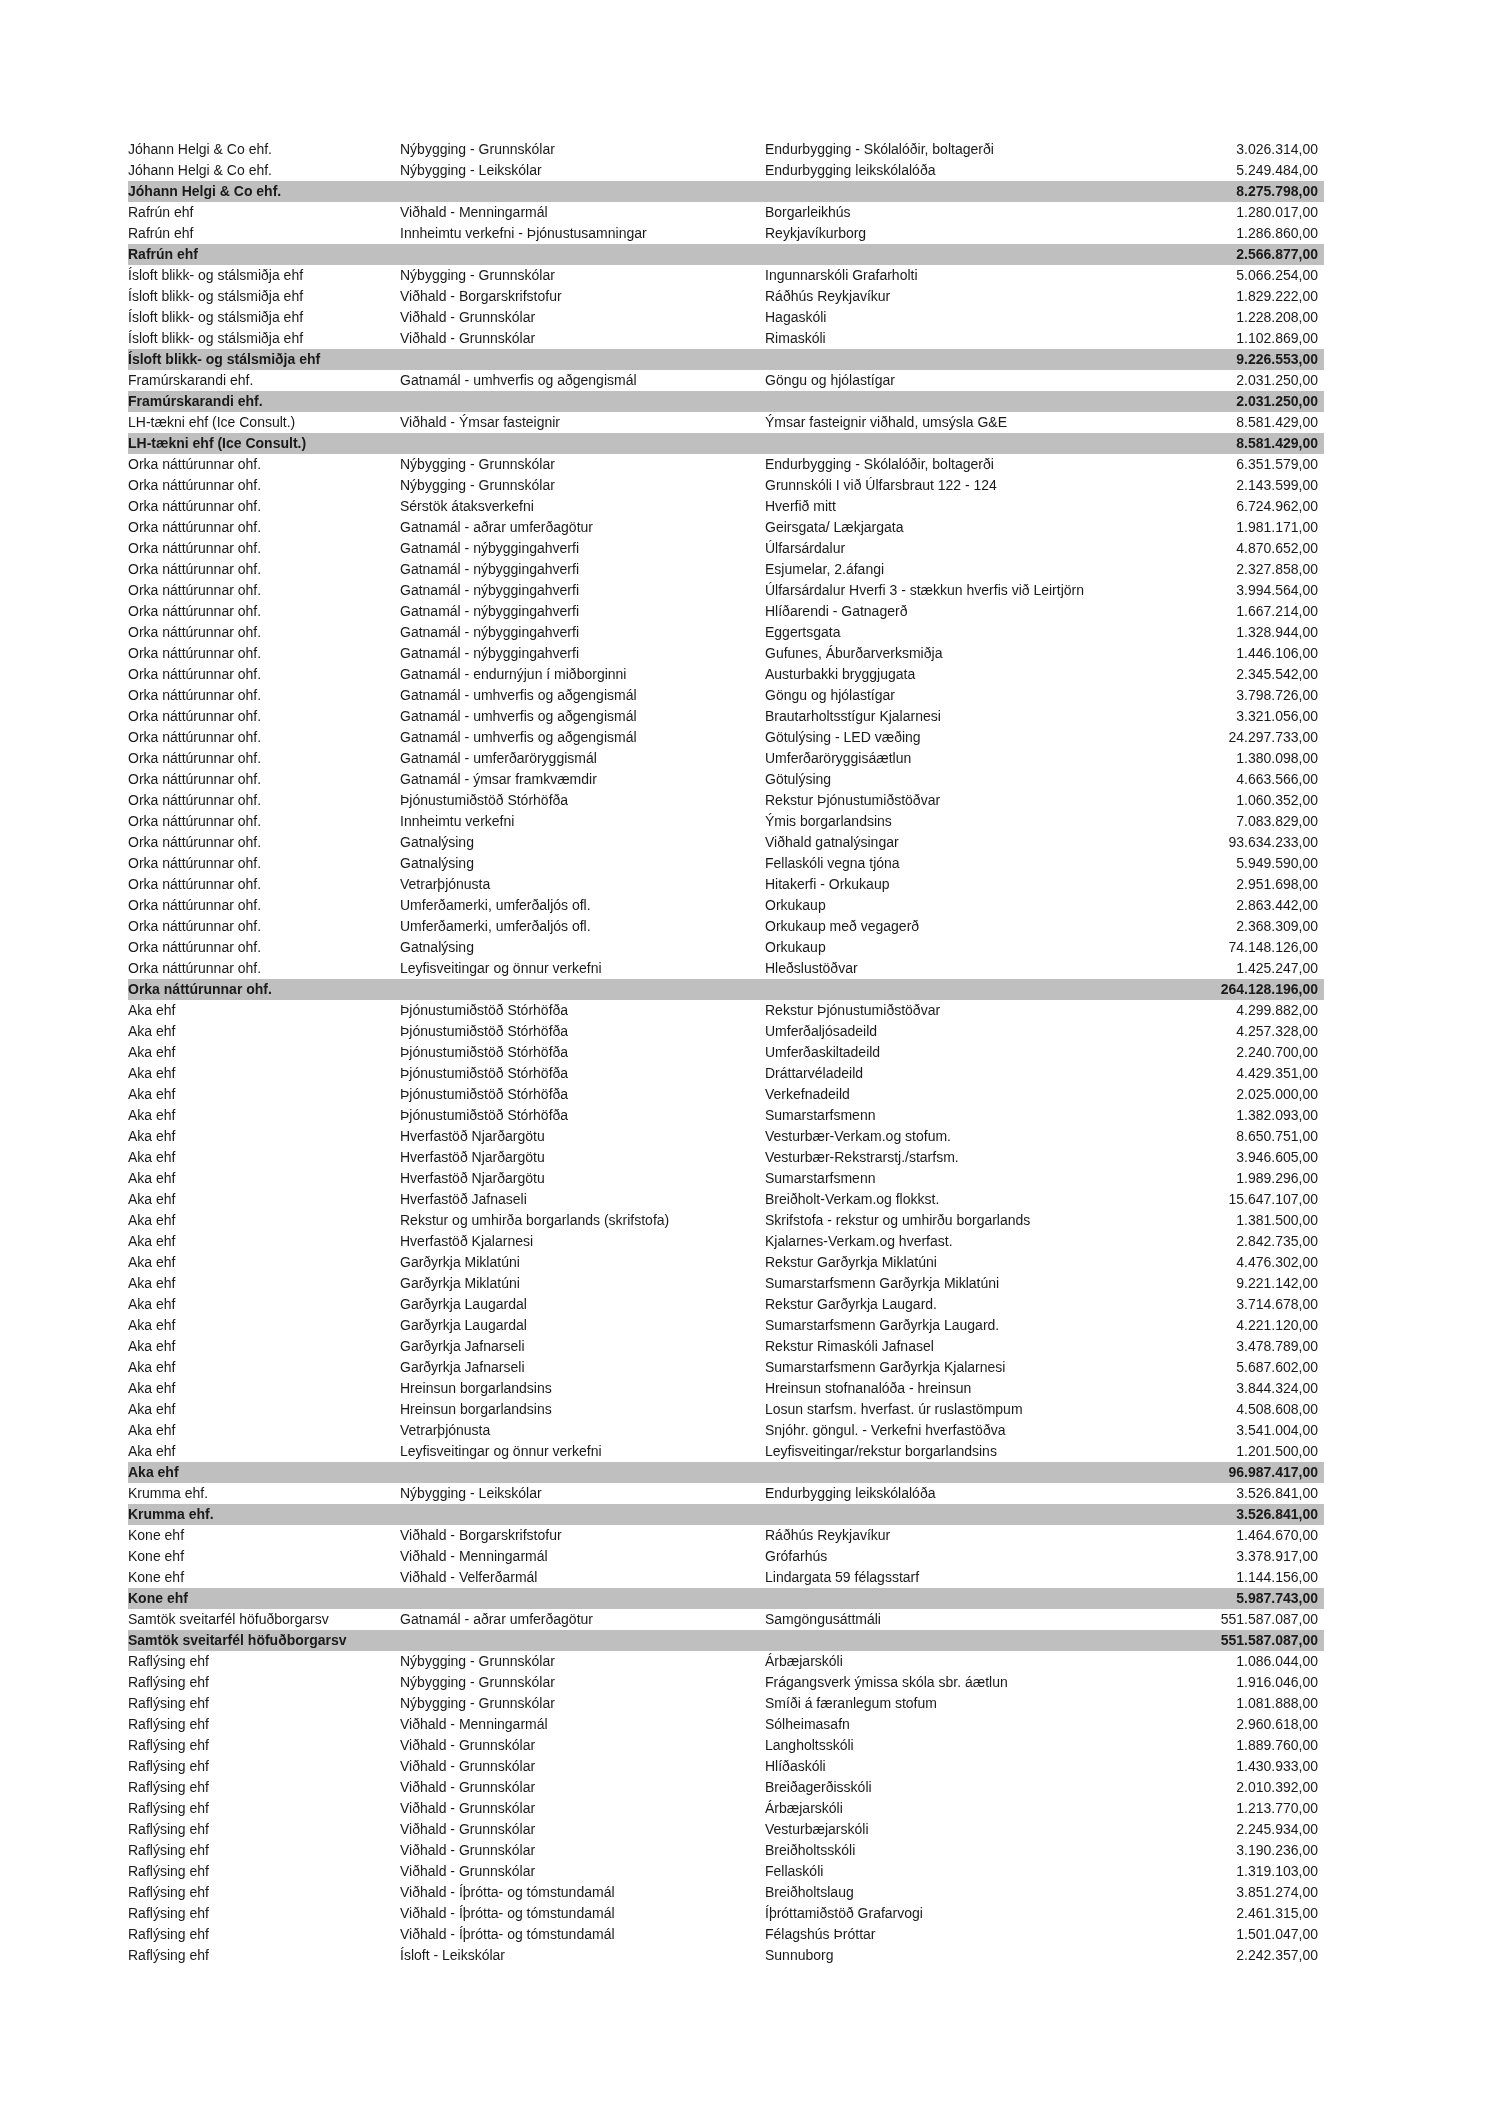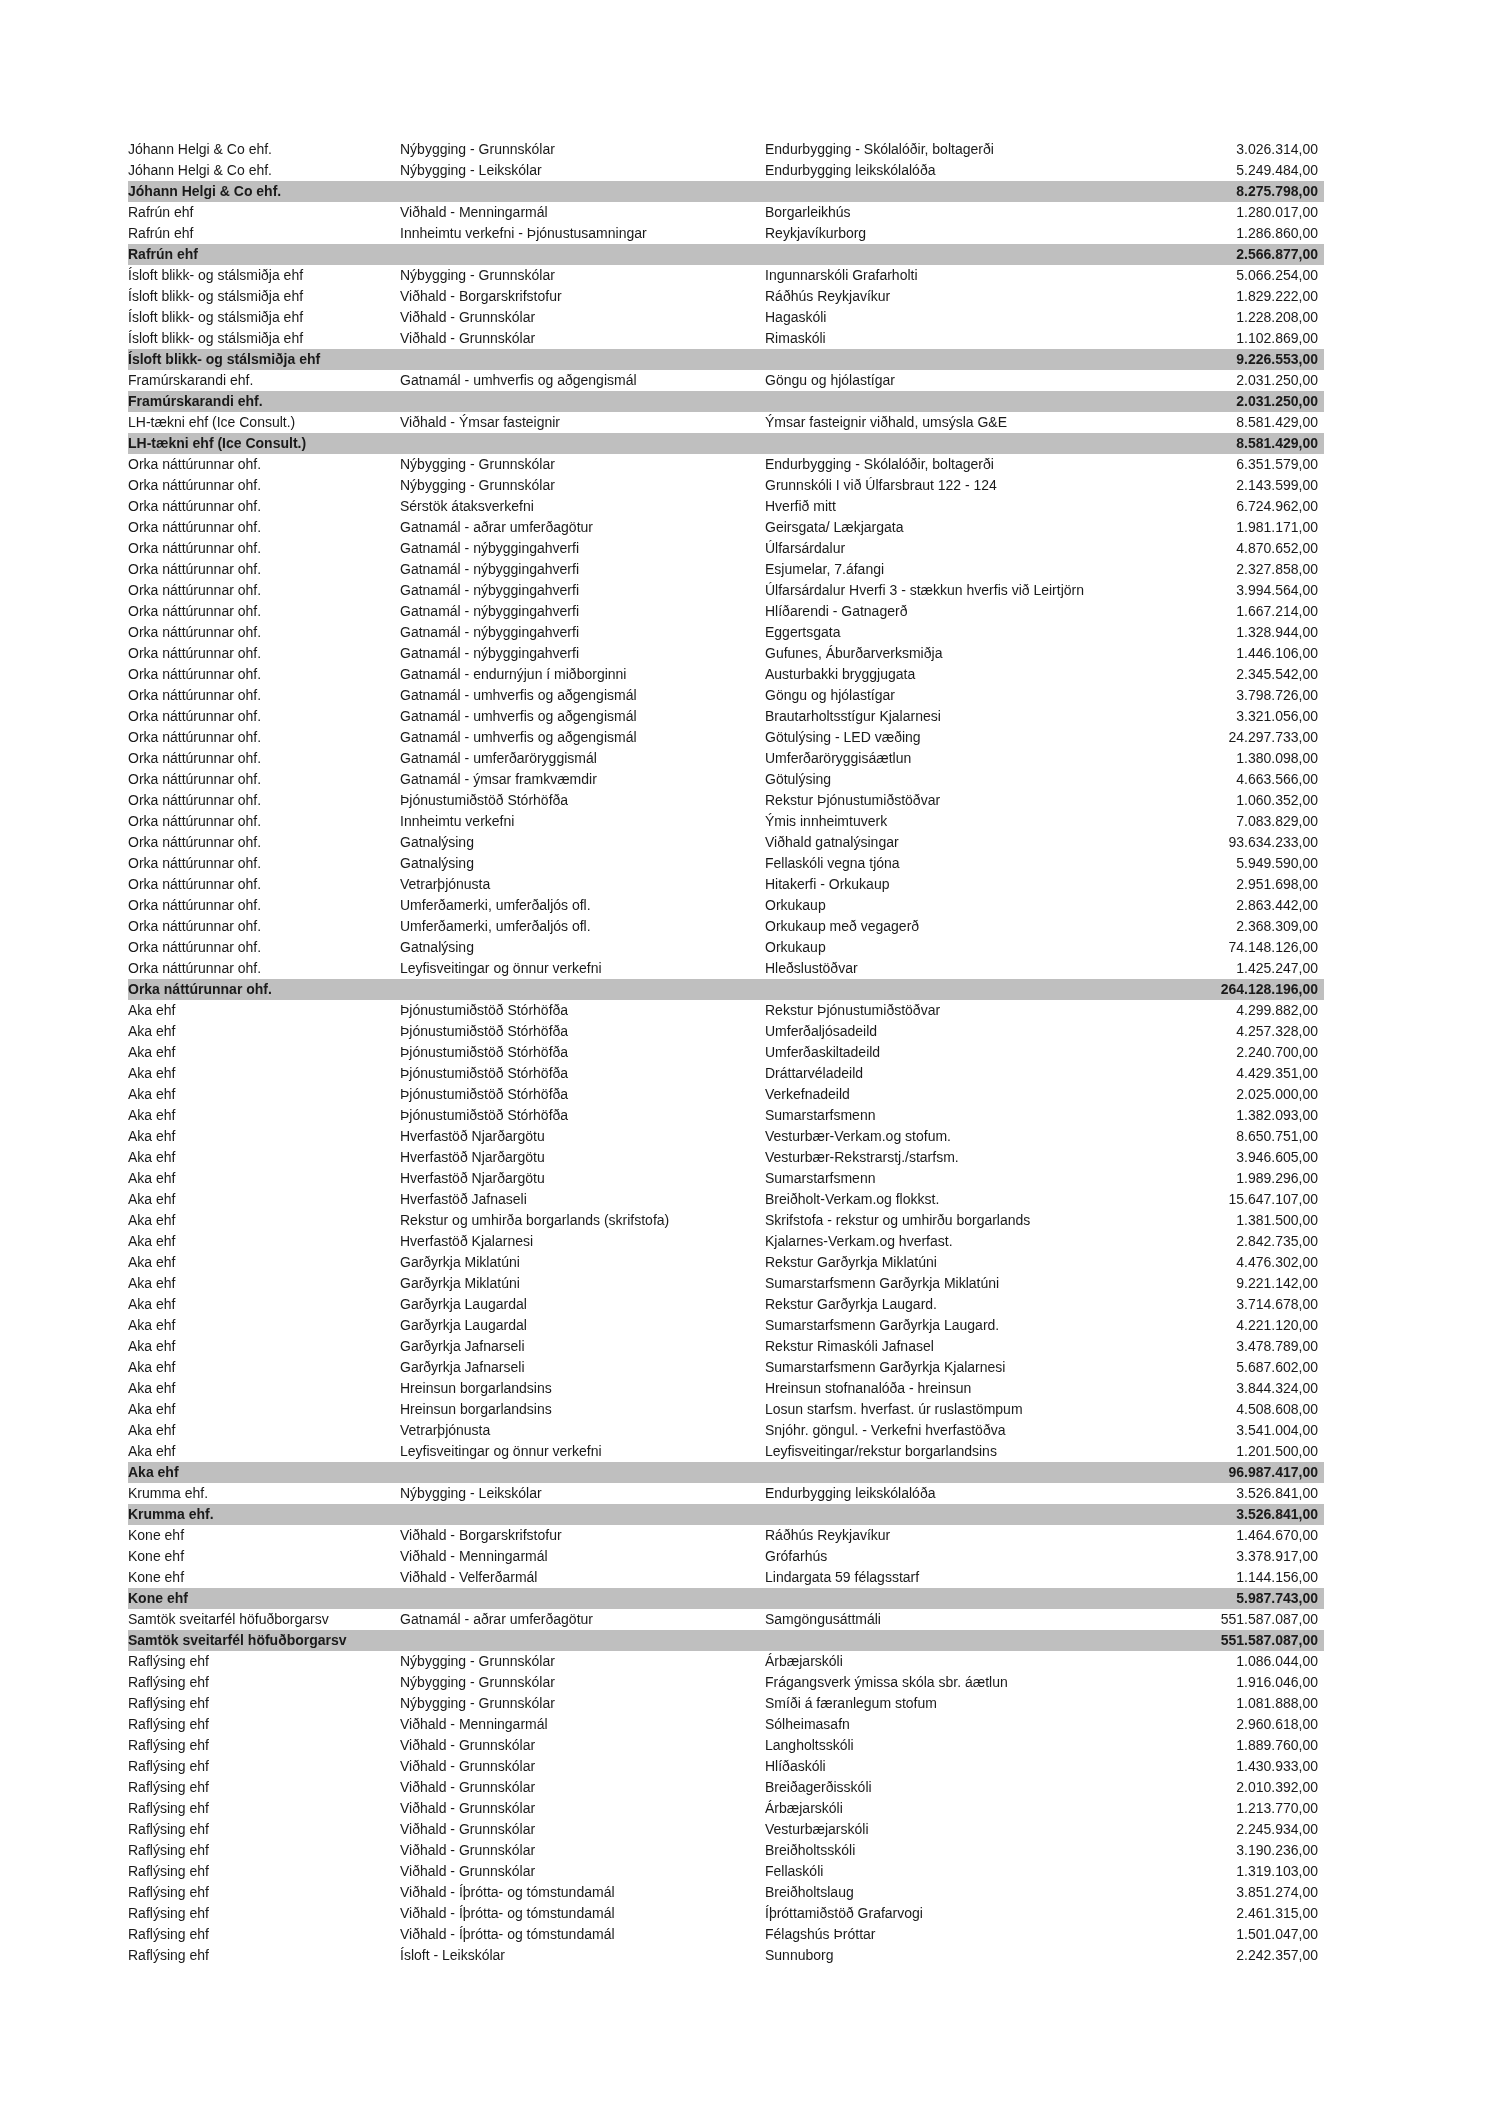--- a/index.html
+++ b/index.html
@@ -155,21 +155,21 @@
   </div>
       <div class="row">
     <div class="cell company">Orka náttúrunnar ohf.</div>
     <div class="cell category">Gatnamál - nýbyggingahverfi</div>
     <div class="cell description">Úlfarsárdalur</div>
     <div class="cell amount">4.870.652,00</div>
   </div>
       <div class="row">
     <div class="cell company">Orka náttúrunnar ohf.</div>
     <div class="cell category">Gatnamál - nýbyggingahverfi</div>
-    <div class="cell description">Esjumelar, 7.áfangi</div>
+    <div class="cell description">Esjumelar, 2.áfangi</div>
     <div class="cell amount">2.327.858,00</div>
   </div>
       <div class="row">
     <div class="cell company">Orka náttúrunnar ohf.</div>
     <div class="cell category">Gatnamál - nýbyggingahverfi</div>
     <div class="cell description">Úlfarsárdalur  Hverfi 3 - stækkun  hverfis við Leirtjörn</div>
     <div class="cell amount">3.994.564,00</div>
   </div>
       <div class="row">
     <div class="cell company">Orka náttúrunnar ohf.</div>
@@ -227,21 +227,21 @@
   </div>
       <div class="row">
     <div class="cell company">Orka náttúrunnar ohf.</div>
     <div class="cell category">Þjónustumiðstöð Stórhöfða</div>
     <div class="cell description">Rekstur Þjónustumiðstöðvar</div>
     <div class="cell amount">1.060.352,00</div>
   </div>
       <div class="row">
     <div class="cell company">Orka náttúrunnar ohf.</div>
     <div class="cell category">Innheimtu verkefni</div>
-    <div class="cell description">Ýmis innheimtuverk</div>
+    <div class="cell description">Ýmis borgarlandsins</div>
     <div class="cell amount">7.083.829,00</div>
   </div>
       <div class="row">
     <div class="cell company">Orka náttúrunnar ohf.</div>
     <div class="cell category">Gatnalýsing</div>
     <div class="cell description">Viðhald gatnalýsingar</div>
     <div class="cell amount">93.634.233,00</div>
   </div>
       <div class="row">
     <div class="cell company">Orka náttúrunnar ohf.</div>

